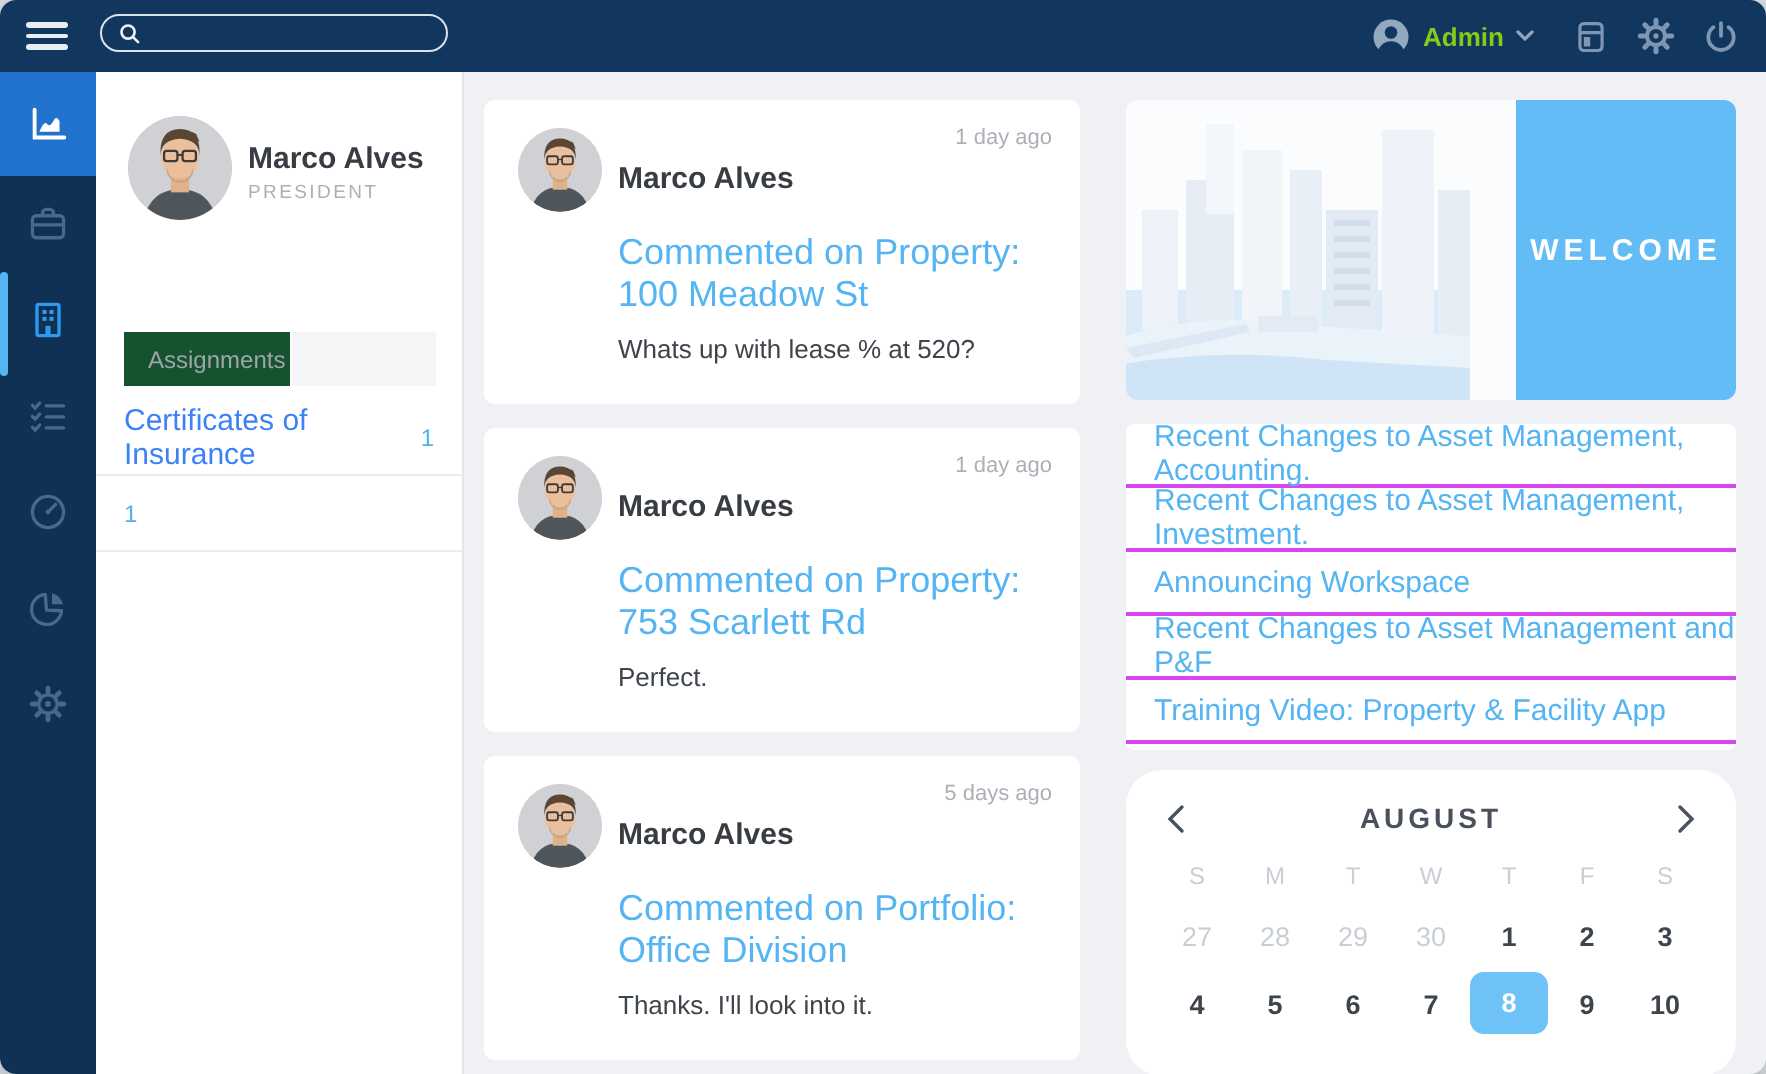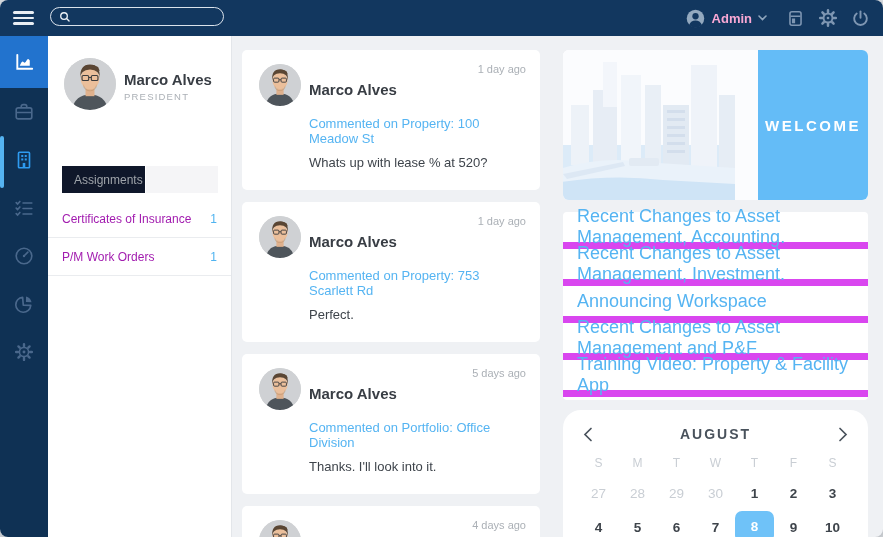--- a/index.html
+++ b/index.html
@@ -8,60 +8,60 @@
   
   .topbar{position:absolute;top:0;left:0;right:0;height:36px;background:#12375F;z-index:5;}
   .hamburger{position:absolute;left:13px;top:11px;width:21px;height:14px;cursor:pointer;}
   .hamburger span{display:block;height:2.6px;background:#E9EEF4;border-radius:2px;margin-bottom:3px;}
   .searchpill{position:absolute;left:50px;top:7px;width:174px;height:19px;
       border:1.6px solid rgba(235,241,247,.92);border-radius:12px;display:flex;align-items:center;padding-left:7px;box-sizing:border-box;}
   .searchpill svg{flex:none;}
   .searchpill input{flex:1;background:transparent;border:none;outline:none;color:#fff;font-size:11px;height:14px;width:100%;}
   .top-right{position:absolute;right:13px;top:0;height:36px;display:flex;align-items:center;gap:13px;}
   .admin{display:flex;align-items:center;gap:6px;cursor:pointer;margin-right:6px;}
-  .admin-label{color:#f9a8d4;font-size:13px;font-weight:bold;}
+  .admin-label{color:#84cc16;font-size:13px;font-weight:bold;}
   
   .rail{position:absolute;left:0;top:36px;width:48px;bottom:0;background:#0F3154;z-index:4;}
   .rail-item{width:48px;height:48px;display:flex;align-items:center;justify-content:center;cursor:pointer;}
   .rail-item.active{background:#2273CE;height:52px;}
   .rail-strip{position:absolute;left:0;top:100px;width:3.5px;height:52px;background:#55B4F2;border-radius:2px;}
   
   .left-panel{position:absolute;left:48px;top:36px;width:184px;bottom:0;background:#fff;border-right:1px solid #E3E6EA;box-sizing:border-box;}
   .profile{position:relative;padding:22px 0 0 16px;height:88px;}
   .avatar{border-radius:50%;overflow:hidden;background:#D3D5D7;flex:none;}
   .avatar.big{width:52px;height:52px;position:absolute;left:16px;top:22px;}
   .profile-name{position:absolute;left:76px;top:35px;font-size:15px;font-weight:bold;color:#383D44;}
   .profile-role{position:absolute;left:76px;top:55px;font-size:9.5px;color:#ABB0B6;letter-spacing:1.2px;}
   .add-btn{position:absolute;left:14px;right:13px;top:93px;height:27px;background:#5CB9F7;border:none;border-radius:4px;
       color:#fff;font-family:inherit;font-size:11px;font-weight:bold;letter-spacing:1.3px;cursor:pointer;}
   .tabs{position:absolute;left:14px;right:13px;top:130px;height:27px;display:flex;}
-  .tab{flex:1.18;background:#0f172a;display:flex;align-items:center;padding-left:12px;font-size:12px;color:#9FA4AA;cursor:pointer;}
+  .tab{flex:1.18;background:#14532d;display:flex;align-items:center;padding-left:12px;font-size:12px;color:#9FA4AA;cursor:pointer;}
   .tab.empty{flex:1;background:#F5F5F7;border-left:1px solid #fff;}
   .assign-list{position:absolute;left:0;right:0;top:164px;}
   .assign-row{height:37px;display:flex;align-items:center;padding:0 14px;border-bottom:1px solid #EAECEF;cursor:pointer;}
-  .assign-label{flex:1;font-size:12px;color:#a21caf;}
+  .assign-label{flex:1;font-size:15px;color:#3b82f6;}
   .assign-count{font-size:12px;color:#4FB3F0;}
   
   .feed{position:absolute;left:242px;top:50px;width:298px;display:flex;flex-direction:column;gap:12px;}
   .card{background:#fff;border-radius:5px;position:relative;padding:14px 16px 20px 17px;box-sizing:border-box;}
   .card-time{position:absolute;top:13px;right:14px;font-size:11px;color:#ABB0B6;}
   .card-head{display:flex;}
   .card-head .avatar{width:42px;height:42px;}
   .card-name{margin-left:8px;padding-top:17px;font-size:15px;font-weight:bold;color:#383D44;}
-  .card-link{margin:10px 0 0 50px;font-size:13px;color:#55B4F2;cursor:pointer;}
+  .card-link{margin:10px 0 0 50px;font-size:18px;color:#55B4F2;cursor:pointer;}
   .card-comment{margin:9px 0 0 50px;font-size:13px;color:#3E444B;}
   
   .rightcol{position:absolute;left:563px;top:50px;width:305px;}
   .welcome-card{height:150px;background:#fff;border-radius:6px;overflow:hidden;display:flex;margin-bottom:12px;}
   .city{flex:1;position:relative;background:#FBFCFE;}
   .welcome-panel{width:110px;background:#64BCF7;display:flex;align-items:center;justify-content:center;}
   .welcome-text{color:#fff;font-size:15px;font-weight:bold;letter-spacing:2.5px;}
   .links-card{background:#fff;border-radius:4px;margin-bottom:10px;padding-bottom:3px;}
-  .link-row{height:30px;display:flex;align-items:center;padding-left:14px;border-bottom:7px solid #d946ef;
-      font-size:18px;color:#55B4F2;cursor:pointer;}
+  .link-row{height:30px;display:flex;align-items:center;padding-left:14px;border-bottom:2px solid #d946ef;
+      font-size:15px;color:#55B4F2;cursor:pointer;}
   .calendar-card{background:#fff;border-radius:18px;height:153px;padding:8px 16px 0;box-sizing:border-box;}
   .cal-head{display:flex;align-items:center;justify-content:space-between;height:32px;padding:0 4px;}
   .cal-month{font-size:14px;font-weight:bold;letter-spacing:2px;color:#49525C;}
   .cal-nav{cursor:pointer;display:flex;align-items:center;}
   .cal-grid{display:grid;grid-template-columns:repeat(7,1fr);}
   .wd{height:26px;display:flex;align-items:center;justify-content:center;font-size:12px;color:#C9CED4;}
   .day{height:34px;display:flex;align-items:center;justify-content:center;font-size:13.5px;font-weight:bold;color:#3E444B;cursor:pointer;}
   .day.muted{color:#C9CED4;font-weight:normal;}
   .day.selected{background:#6FC2F8;color:#fff;border-radius:7px;height:31px;margin-top:1px;}
   .hidden-defs{position:absolute;width:0;height:0;overflow:hidden;}
@@ -212,21 +212,20 @@
     <div class="tabs">
       <div class="tab">Assignments</div>
       <div class="tab empty"></div>
     </div>
     <div class="assign-list">
       <div class="assign-row">
         <span class="assign-label">Certificates of Insurance</span>
         <span class="assign-count">1</span>
       </div>
       <div class="assign-row">
-        <span class="assign-label">P/M Work Orders</span>
         <span class="assign-count">1</span>
       </div>
     </div>
   </div>
 
   <div class="feed">
 
     <div class="card">
       <span class="card-time">1 day ago</span>
       <div class="card-head">

